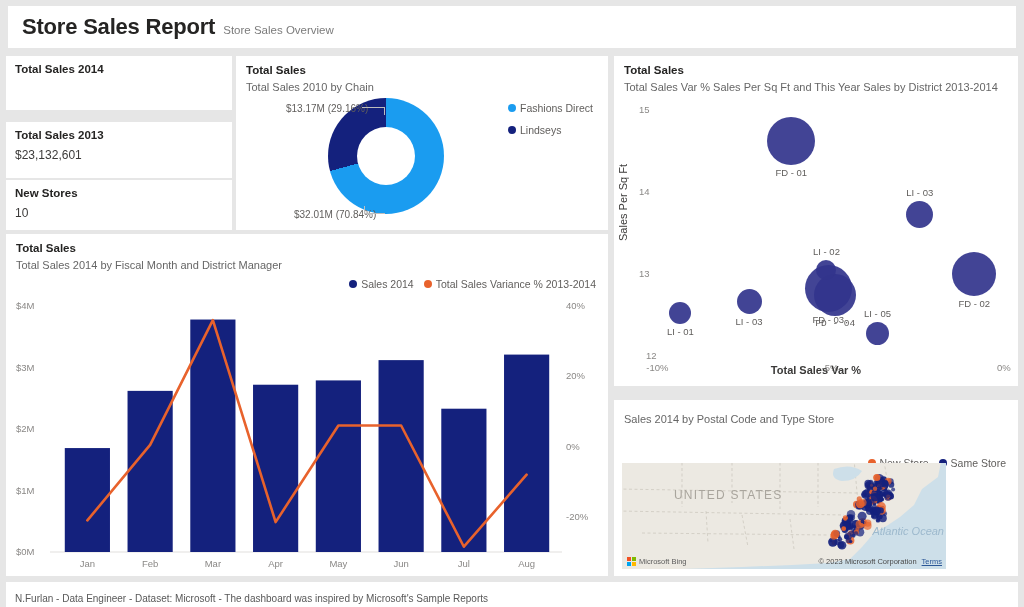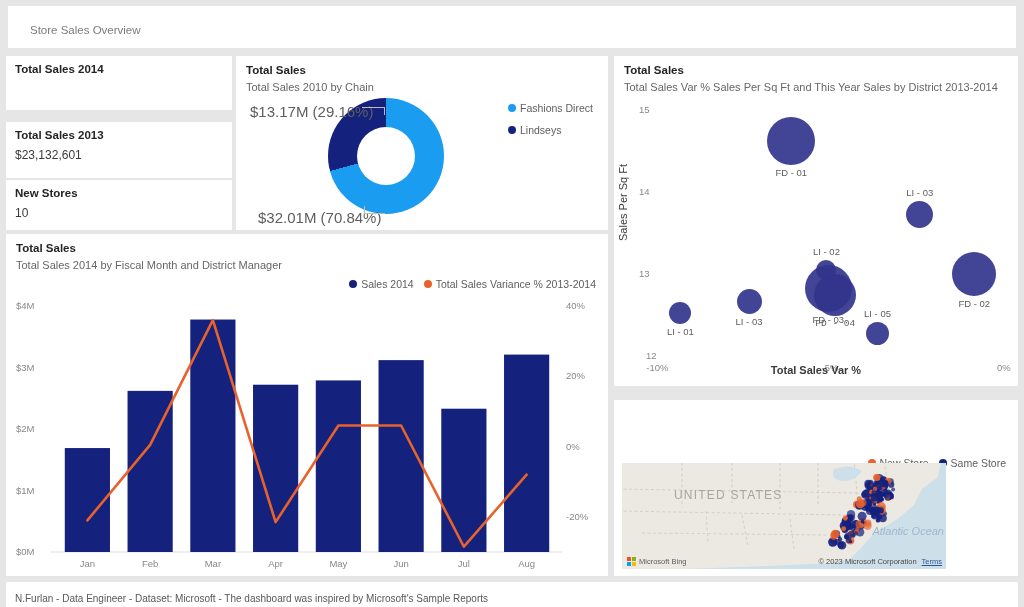--- a/index.html
+++ b/index.html
@@ -98,23 +98,24 @@
   }
   #donut-hole {
     position: absolute;
     left: 29px; top: 29px;
     width: 58px; height: 58px;
     border-radius: 50%;
     background: #fff;
   }
   .donut-lbl {
     position: absolute;
-    font-size: 15px;
+    font-size: 10px;
     color: #605e5c;
     white-space: nowrap;
+    margin-left: 36px;
   }
   #donut-lbl-top { left: 14px; top: 47px; }
   #donut-lbl-bot { left: 22px; top: 153px; }
   .donut-leader {
     position: absolute;
     border-left: 1px solid #bdbdbd;
     border-bottom: 1px solid #bdbdbd;
   }
   #donut-legend {
     position: absolute;
@@ -263,20 +264,21 @@
     display: flex; align-items: center;
     padding-left: 9px;
     font-size: 10px;
     color: #585858;
   }
 </style>
 </head>
 <body>
 
 <div class="panel" id="header">
+  <span class="title">Store Sales Report</span>
   <span class="subtitle">Store Sales Overview</span>
 </div>
 
 <div class="panel kpi" id="kpi-sales-2014">
   <div class="kpi-label">Total Sales 2014</div>
 </div>
 
 <div class="panel kpi" id="kpi-sales-2013">
   <div class="kpi-label">Total Sales 2013</div>
   <div class="kpi-val">$23,132,601</div>
@@ -371,20 +373,21 @@
       <div class="bub" style="left: 122.54px; top: 233.38px; width: 25px; height: 25px; background: rgb(50, 52, 140);"></div>
       <div class="bub-lbl" style="left: 135.04px; top: 260.38px;">LI - 03</div>
       <div class="bub" style="left: 252.02px; top: 265.54px; width: 23px; height: 23px; background: rgb(50, 52, 140);"></div>
       <div class="bub-lbl" style="left: 263.52px; top: 251.54px;">LI - 05</div>
     </div>
   <div id="y-axis-title">Sales Per Sq Ft</div>
   <div id="x-axis-title">Total Sales Var %</div>
 </div>
 
 <div class="panel" id="map-panel">
+  <div class="vis-sub">Sales 2014 by Postal Code and Type Store</div>
 
   <div id="map-legend">
     <div class="li">
       <span class="dot" id="msw0" style="background: rgb(232, 98, 44);"></span>
       <span>New Store</span>
     </div>
     <div class="li">
       <span class="dot" id="msw1" style="background: rgb(20, 33, 125);"></span>
       <span>Same Store</span>
     </div>

